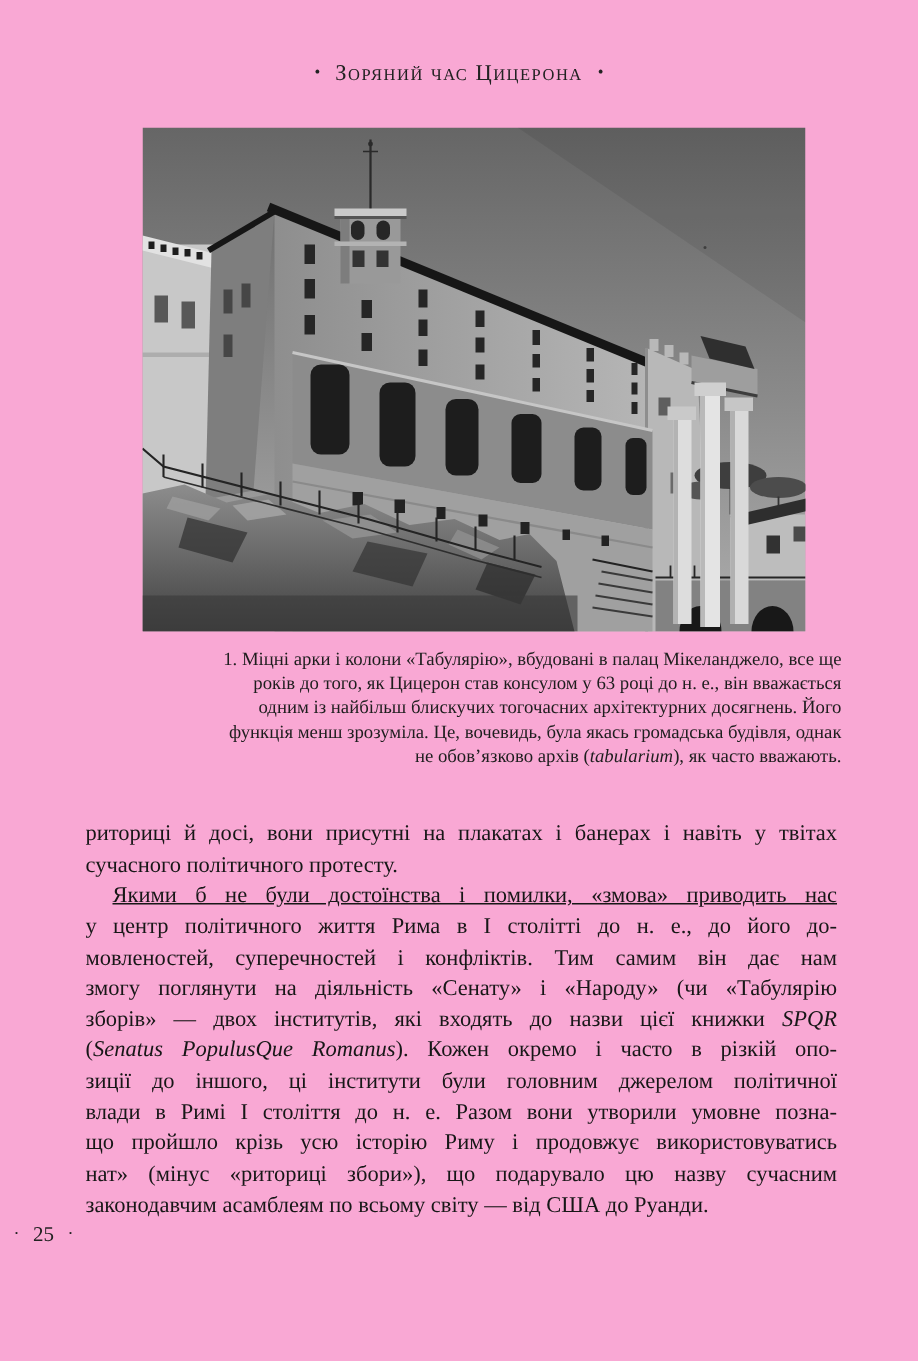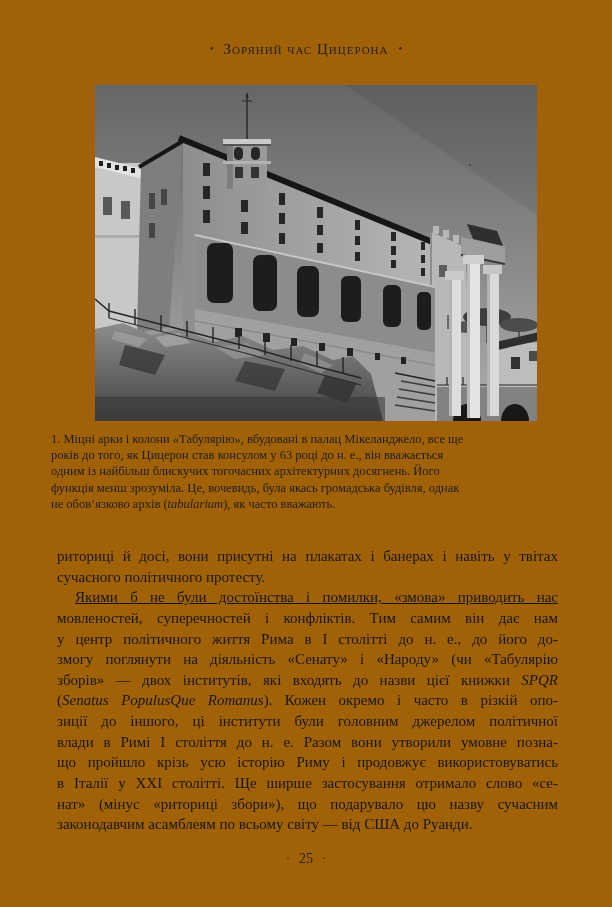--- a/index.html
+++ b/index.html
@@ -1,45 +1,45 @@
 <!DOCTYPE html>
 <html lang="uk"><head>
 <meta charset="utf-8">
 <style>
   html,body{margin:0;padding:0;background:#ffffff;}
   .page{
-    position:relative;width:612px;height:907px;background:#a16207;
+    position:relative;width:612px;height:907px;background:#f9a8d4;
     font-family:"Liberation Serif","DejaVu Serif",serif;color:#1c1c1c;
     overflow:hidden;margin:0 auto;
   }
   
   .running-header{
     position:absolute;top:41px;left:0;width:100%;text-align:center;
     font-variant:small-caps;font-size:15px;letter-spacing:1px;color:#222;
   }
   .running-header .bullet{font-size:11px;vertical-align:2px;margin:0 10px;letter-spacing:0;}
   
   .figure{position:absolute;top:85px;left:95px;width:442px;height:336px;margin:0;}
   .photo{width:442px;height:336px;display:block;}
   .caption{
     position:absolute;top:431px;left:51px;width:510px;
-    font-size:12.5px;line-height:16.2px;text-align:left;color:#1e1e1e;
+    font-size:12.5px;line-height:16.2px;text-align:right;color:#1e1e1e;
   }
   .cap-line{height:16.2px;overflow:hidden;}
   
   .bodytext{
     position:absolute;top:546px;left:57px;width:501px;
     font-size:15px;line-height:20.65px;color:#171717;
   }
   .line{height:20.65px;overflow:hidden;}
   .line.just{text-align:justify;text-align-last:justify;}
   .line.first{text-indent:18px;text-decoration:underline;}
   
   .page-footer{
-    position:absolute;top:851px;left:0;width:100%;text-align:center;
+    position:absolute;top:815px;left:0;width:100%;
     font-size:14px;color:#222;
   }
   .page-footer .dot{font-size:12px;margin:0 9px;vertical-align:1px;}
   i{font-style:italic;}
 </style>
 </head>
 <body>
 
 <div class="page">
 
@@ -249,29 +249,28 @@
       <div class="cap-line">років до того, як Цицерон став консулом у 63 році до н. е., він вважається</div>
       <div class="cap-line">одним із найбільш блискучих тогочасних архітектурних досягнень. Його</div>
       <div class="cap-line">функція менш зрозуміла. Це, вочевидь, була якась громадська будівля, однак</div>
       <div class="cap-line">не обов’язково архів (<i>tabularium</i>), як часто вважають.</div>
     </div>
 
   <main class="bodytext" id="bodytext">
       <div class="line just">риториці й досі, вони присутні на плакатах і банерах і навіть у твітах</div>
       <div class="line">сучасного політичного протесту.</div>
       <div class="line just first">Якими б не були достоїнства і помилки, «змова» приводить нас</div>
+      <div class="line just">у центр політичного життя Рима в І столітті до н. е., до його до-</div>
       <div class="line just">мовленостей, суперечностей і конфліктів. Тим самим він дає нам</div>
-      <div class="line just">у центр політичного життя Рима в І столітті до н. е., до його до-</div>
       <div class="line just">змогу поглянути на діяльність «Сенату» і «Народу» (чи «Табулярію</div>
       <div class="line just">зборів» — двох інститутів, які входять до назви цієї книжки <i>SPQR</i></div>
       <div class="line just">(<i>Senatus PopulusQue Romanus</i>). Кожен окремо і часто в різкій опо-</div>
       <div class="line just">зиції до іншого, ці інститути були головним джерелом політичної</div>
       <div class="line just">влади в Римі І століття до н. е. Разом вони утворили умовне позна-</div>
       <div class="line just">що пройшло крізь усю історію Риму і продовжує використовуватись</div>
-      <div class="line just">в Італії у XXI столітті. Ще ширше застосування отримало слово «се-</div>
       <div class="line just">нат» (мінус «риториці збори»), що подарувало цю назву сучасним</div>
       <div class="line">законодавчим асамблеям по всьому світу — від США до Руанди.</div>
     </main>
 
   <footer class="page-footer">
     <span class="dot">·</span><span>25</span><span class="dot">·</span>
   </footer>
 
 </div>
 

